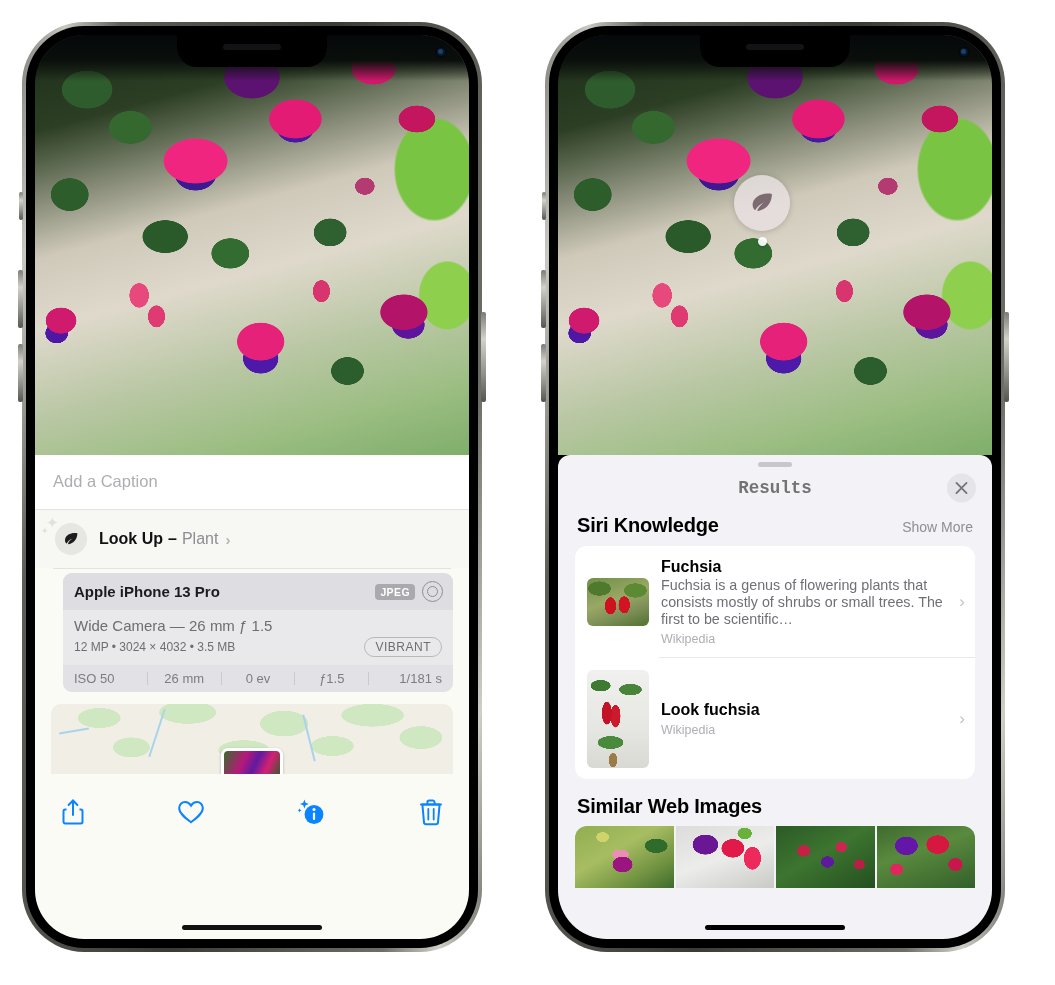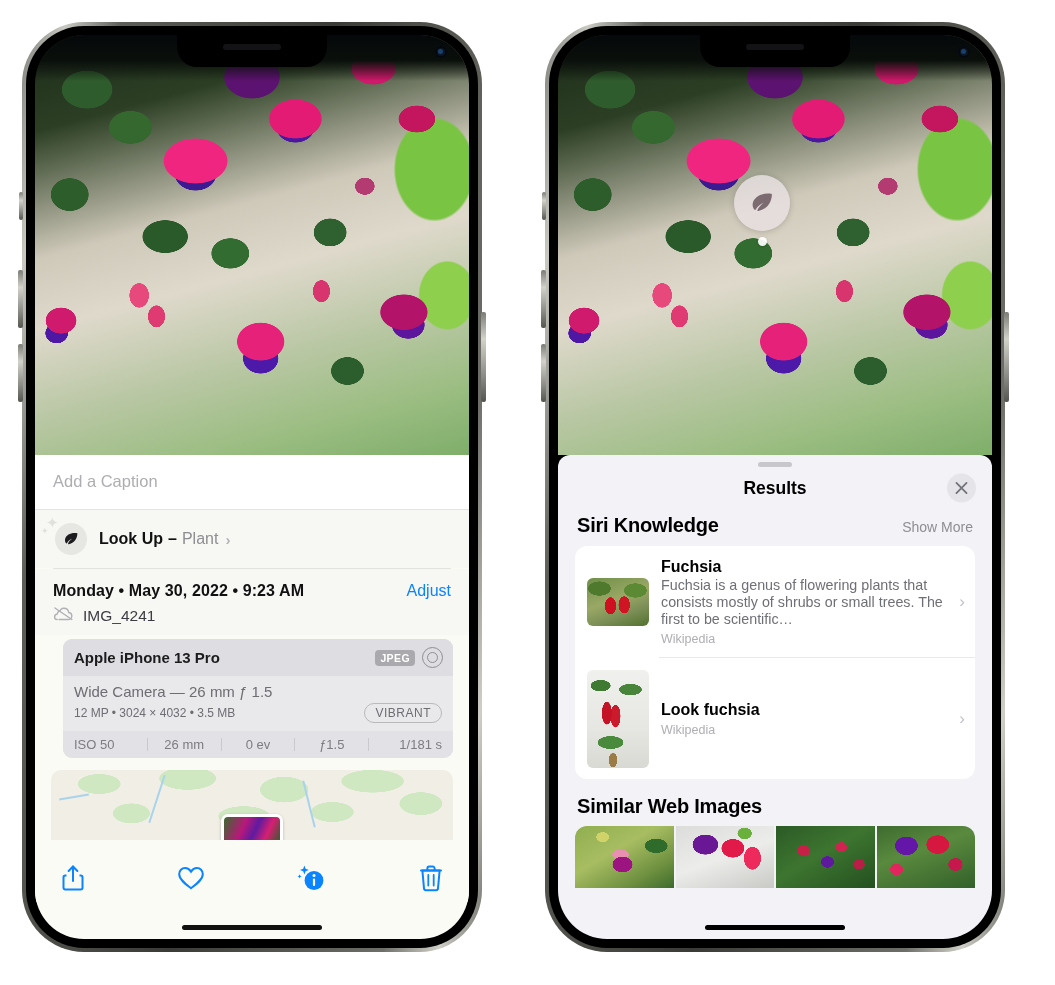--- a/index.html
+++ b/index.html
@@ -106,21 +106,21 @@
   .map-pin{position:absolute;left:50%;bottom:-6px;transform:translateX(-50%);width:56px;height:26px;border-radius:7px;border:3px solid #fff;box-shadow:0 1px 3px rgba(0,0,0,.25);
     background:linear-gradient(115deg,#3a6b2c,#b8187a 35%,#5f1ba0 55%,#d61f72 75%,#2f5d2a);}
 
   .toolbar{position:relative;display:flex;align-items:center;justify-content:space-between;padding:14px 26px 0 26px;height:62px;box-sizing:border-box;background:linear-gradient(180deg,rgba(251,251,246,.88),#fbfbf6 55%);}
   .tb-ic{color:#0a84ff;display:flex;align-items:center;justify-content:center;}
 
   
   .rsheet{position:absolute;left:0;right:0;bottom:0;background:#f2f2f7;border-radius:12px 12px 0 0;display:flex;flex-direction:column;}
   .grabber{width:34px;height:5px;border-radius:3px;background:#c7c7cc;margin:7px auto 0 auto;}
   .rhead{position:relative;height:42px;display:flex;align-items:center;justify-content:center;}
-  .rtitle{font-size:17.5px;font-weight:700;color:#000000;}
+  .rtitle{font-size:17.5px;font-weight:700;color:#737373;font-family:Liberation Mono, monospace;}
   .closebtn{position:absolute;right:16px;top:50%;transform:translateY(-50%);width:29px;height:29px;border-radius:50%;background:#e4e4e9;display:flex;align-items:center;justify-content:center;}
   .sec-head{display:flex;align-items:baseline;justify-content:space-between;padding:5px 19px 9px 19px;}
   .sec-title{font-size:20px;font-weight:700;color:#000;letter-spacing:-.2px;}
   .show-more{font-size:14px;color:#8e8e93;}
   .cards{margin:0 17px;background:#fff;border-radius:12px;overflow:hidden;}
   .card{display:flex;align-items:center;gap:12px;padding:12px 10px 11px 12px;position:relative;}
   .card-sep{height:1px;background:#e8e8ed;margin-left:84px;}
   .thumb{flex:none;width:62px;border-radius:6px;overflow:hidden;}
   .thumb.t1{height:48px;background:
       radial-gradient(ellipse 8px 12px at 38% 58%,#cf1020 0 70%,transparent 72%),
@@ -214,36 +214,20 @@
             <div class="lookup-text">
               <span>Look Up</span>
               <span>–</span>
               <span class="sub">Plant</span>
               <span class="chev">›</span>
             </div>
           </div>
 
           <div class="sep"></div>
 
-          <div class="meta">
-            <div class="meta-line1">
-              <div class="meta-date">Monday • May 30, 2022 • 9:23 AM</div>
-              <div class="adjust">Adjust</div>
-            </div>
-            <div class="meta-line2">
-              <span>
-                <svg width="21" height="15" viewBox="0 0 26 18" aria-hidden="true">
-                  <path d="M7.5 16.5h11.2c2.6 0 4.6-2 4.6-4.4 0-2.2-1.6-4-3.8-4.3-.4-3-2.9-5.3-6-5.3-1.5 0-2.9.6-3.9 1.5" fill="none" stroke="#b0b0b5" stroke-width="1.7" stroke-linecap="round"></path>
-                  <path d="M9.1 5.3C7 6 5.6 7.6 5.2 9.6 3.4 9.9 2 11.5 2 13.3c0 1.8 1.4 3.2 3.2 3.2" fill="none" stroke="#b0b0b5" stroke-width="1.7" stroke-linecap="round"></path>
-                  <line x1="2.4" y1="2.2" x2="23.4" y2="16.4" stroke="#b0b0b5" stroke-width="1.7" stroke-linecap="round"></line>
-                </svg>
-              </span>
-              <span class="fname">IMG_4241</span>
-            </div>
-          </div>
 
           <div class="exif">
             <div class="exif-head">
               <div class="exif-dev">Apple iPhone 13 Pro</div>
               <div class="exif-head-right">
                 <span class="chip-jpeg">JPEG</span>
                 <span class="lens-ic">
                     <i></i>
                   </span>
               </div>

